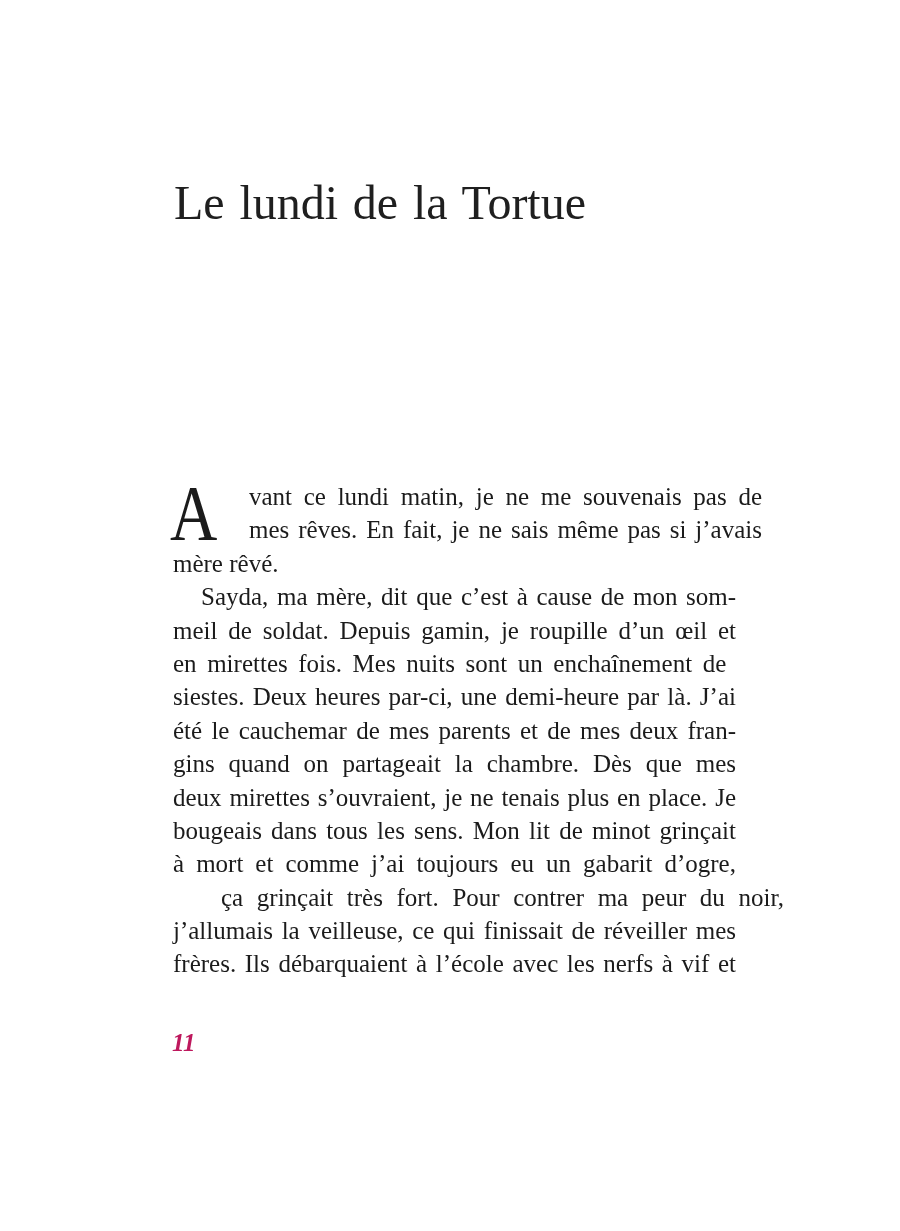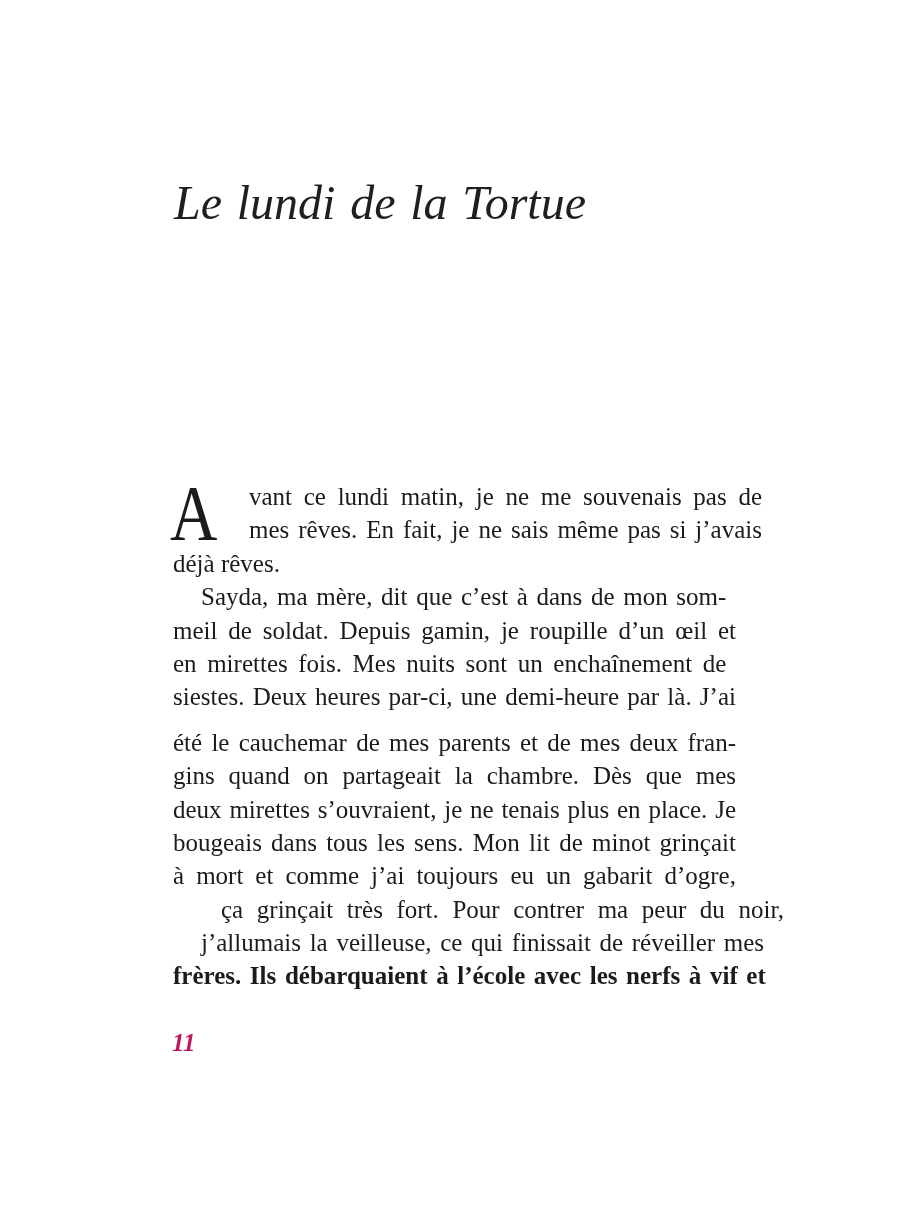--- a/index.html
+++ b/index.html
@@ -67,75 +67,75 @@
     font-style: italic;
     font-weight: 700;
     color: #be185d;
   }
 </style>
 </head>
 <body>
 
 <div class="page">
 
-  <div class="chapter-title" style="word-spacing: 2.76px; font-style: italic;">
+  <div class="chapter-title" style="word-spacing: 2.76px;">
     <span>Le lundi de la Tortue</span>
   </div>
 
   <div class="textblock">
 
     <div class="drop-cap">A</div>
 
     <div class="paragraph">
       <div class="line dropcap-offset" style="word-spacing: 5.47px;">
         <span>vant ce lundi matin, je ne me souvenais pas de</span>
       </div>
       <div class="line dropcap-offset" style="word-spacing: 2.7px;">
         <span>mes rêves. En fait, je ne sais même pas si j’avais</span>
       </div>
       <div class="line">
-        <span>déjà rêves.</span>
+        <span>mère rêvé.</span>
       </div>
     </div>
 
     <div class="paragraph">
       <div class="line para-indent" style="word-spacing: 2.41px;">
-        <span>Sayda, ma mère, dit que c’est à dans de mon som-</span>
+        <span>Sayda, ma mère, dit que c’est à cause de mon som-</span>
       </div>
       <div class="line" style="word-spacing: 4.62px;">
         <span>meil de soldat. Depuis gamin, je roupille d’un œil et</span>
       </div>
       <div class="line" style="word-spacing: 4.33px;">
         <span>en mirettes fois. Mes nuits sont un enchaînement de</span>
       </div>
       <div class="line" style="word-spacing: 1.97px;">
         <span>siestes. Deux heures par-ci, une demi-heure par là. J’ai</span>
       </div>
-      <div class="line" style="word-spacing: 2.99px; margin-top: 12px;">
+      <div class="line" style="word-spacing: 2.99px;">
         <span>été le cauchemar de mes parents et de mes deux fran-</span>
       </div>
       <div class="line" style="word-spacing: 7.63px;">
         <span>gins quand on partageait la chambre. Dès que mes</span>
       </div>
       <div class="line" style="word-spacing: 1.54px;">
         <span>deux mirettes s’ouvraient, je ne tenais plus en place. Je</span>
       </div>
       <div class="line" style="word-spacing: 2.99px; font-family: Liberation Serif, serif;">
         <span>bougeais dans tous les sens. Mon lit de minot grinçait</span>
       </div>
       <div class="line" style="word-spacing: 5.78px;">
         <span>à mort et comme j’ai toujours eu un gabarit d’ogre,</span>
       </div>
       <div class="line" style="word-spacing: 7.36px; margin-left: 48px;">
         <span>ça grinçait très fort. Pour contrer ma peur du noir,</span>
       </div>
-      <div class="line" style="word-spacing: 2.43px; margin-left: 28px;">
+      <div class="line" style="word-spacing: 2.43px;">
         <span>j’allumais la veilleuse, ce qui finissait de réveiller mes</span>
       </div>
-      <div class="line" style="word-spacing: 2.37px; font-weight: bold;">
+      <div class="line" style="word-spacing: 2.37px;">
         <span>frères. Ils débarquaient à l’école avec les nerfs à vif et</span>
       </div>
     </div>
 
   </div>
 
   <div class="page-number">11</div>
 
 </div>
 

